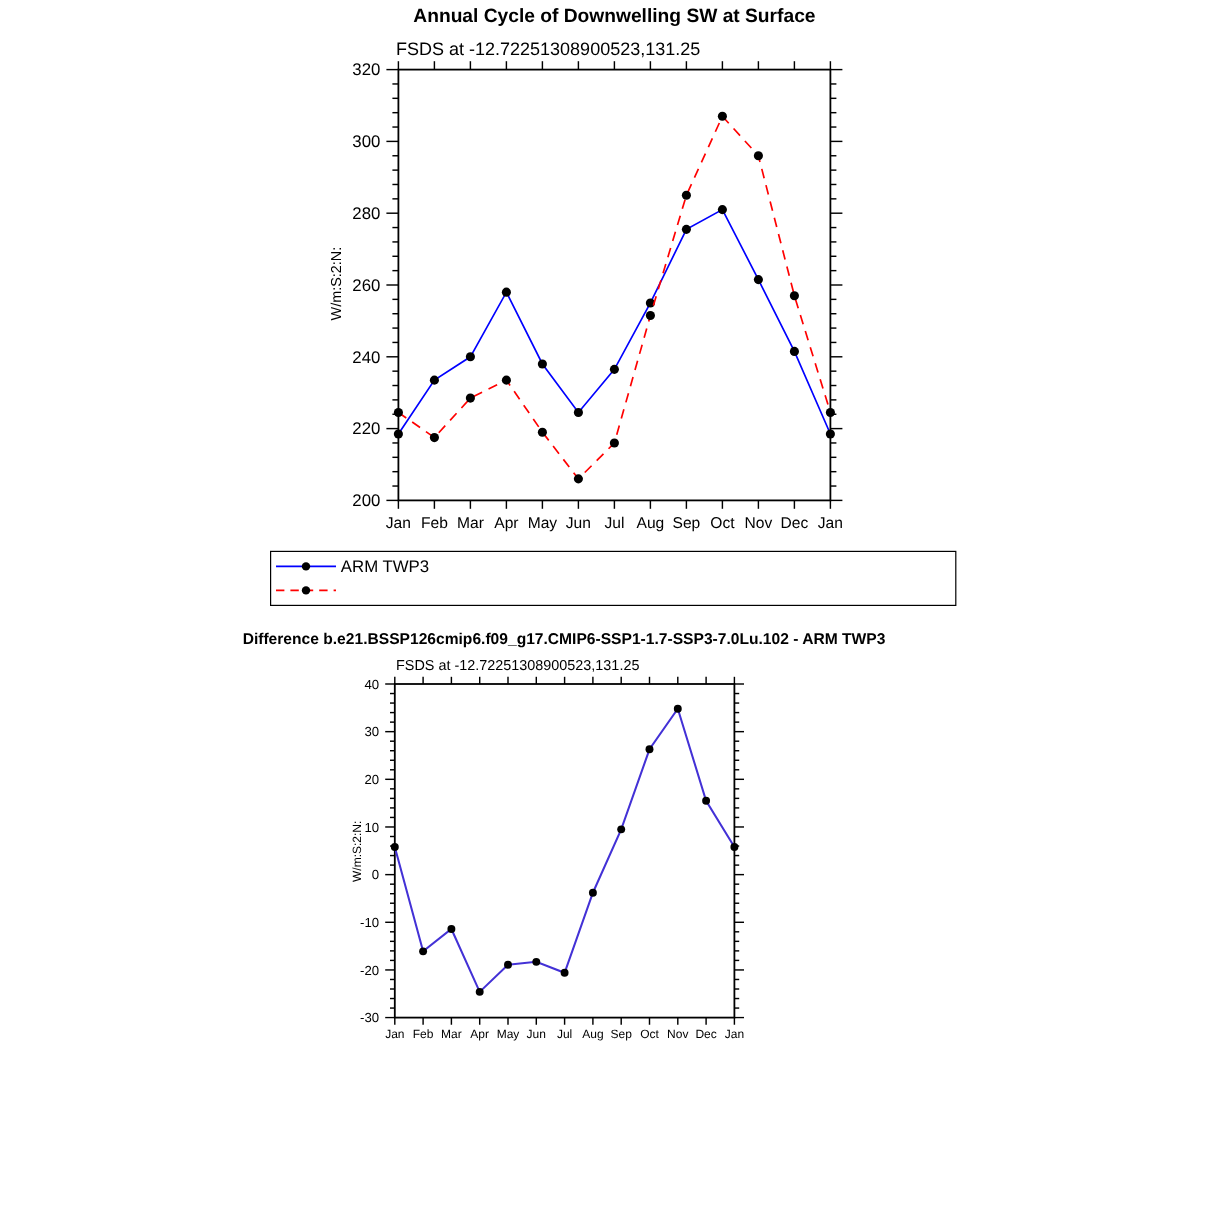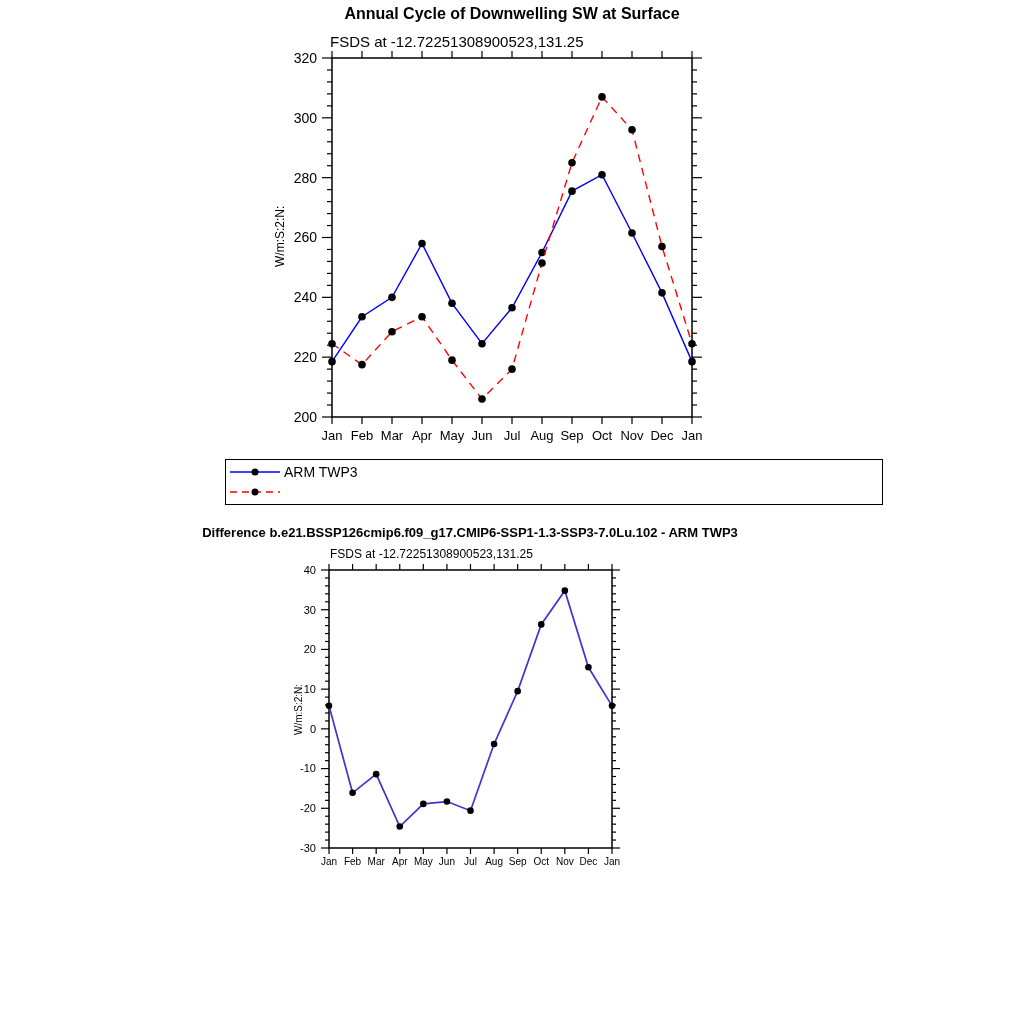--- a/index.html
+++ b/index.html
@@ -9,21 +9,21 @@
   .chart-title1{position:absolute;left:0;top:5px;width:1024px;text-align:center;
         font-size:16px;font-weight:bold;white-space:nowrap;}
   .chart-sub1{position:absolute;left:330px;top:33px;font-size:15px;white-space:nowrap;}
   .ylab1{position:absolute;left:273px;top:267px;font-size:12px;white-space:nowrap;
         transform:rotate(-90deg);transform-origin:0 0;}
   .chart-title2{position:absolute;left:0;top:525px;width:940px;text-align:center;
         font-size:13px;font-weight:bold;white-space:nowrap;}
   .chart-sub2{position:absolute;left:330px;top:547px;font-size:12px;white-space:nowrap;}
   .ylab2{position:absolute;left:293px;top:735px;font-size:10px;white-space:nowrap;
         transform:rotate(-90deg);transform-origin:0 0;}
-  .legend{position:absolute;left:225px;top:459px;width:658px;height:46px;
+  .legend{position:absolute;left:225px;top:459px;width:572px;height:46px;
         border:1.5px solid #000;box-sizing:border-box;padding:2px 0 0 3px;background:#fff;}
   .legend-row{display:flex;align-items:center;height:20px;white-space:nowrap;}
   .legend-row svg{flex:0 0 auto;margin-right:3px;}
   .legend-row span{font-size:14px;}
 </style>
 </head>
 <body>
 
 <div class="page">
 
@@ -179,21 +179,21 @@
       <span>ARM TWP3</span>
     </div>
     <div class="legend-row">
       <svg width="52" height="12">
         <line id="lg-line-1" x1="1" y1="6" x2="51" y2="6" stroke-width="1.4" stroke-dasharray="7 5" stroke="#ff0000"></line>
         <circle id="lg-dot-1" cx="26" cy="6" r="3.5" fill="#000000"></circle>
       </svg>
     </div>
   </div>
 
-  <div class="chart-title2">Difference b.e21.BSSP126cmip6.f09_g17.CMIP6-SSP1-1.3-SSP3-7.0Lu.102 - ARM TWP3</div>
+  <div class="chart-title2">Difference b.e21.BSSP126cmip6.f09_g17.CMIP6-SSP1-1.7-SSP3-7.0Lu.102 - ARM TWP3</div>
   <div class="chart-sub2">FSDS at -12.72251308900523,131.25</div>
   <div class="ylab2">W/m:S:2:N:</div>
   <svg id="svg2" class="overlay" width="1024" height="1024">
       <rect x="329" y="570" width="283" height="278" fill="none" stroke="#000" stroke-width="1.5"></rect>
       <line x1="321" y1="848" x2="329" y2="848" stroke="#000" stroke-width="1.2"></line>
       <line x1="612" y1="848" x2="620" y2="848" stroke="#000" stroke-width="1.2"></line>
       <text x="316" y="851.85" text-anchor="end" font-size="11" fill="#000">-30</text>
       <line x1="325" y1="840.0571428571428" x2="329" y2="840.0571428571428" stroke="#000" stroke-width="1.2"></line>
       <line x1="612" y1="840.0571428571428" x2="616" y2="840.0571428571428" stroke="#000" stroke-width="1.2"></line>
       <line x1="325" y1="832.1142857142858" x2="329" y2="832.1142857142858" stroke="#000" stroke-width="1.2"></line>

